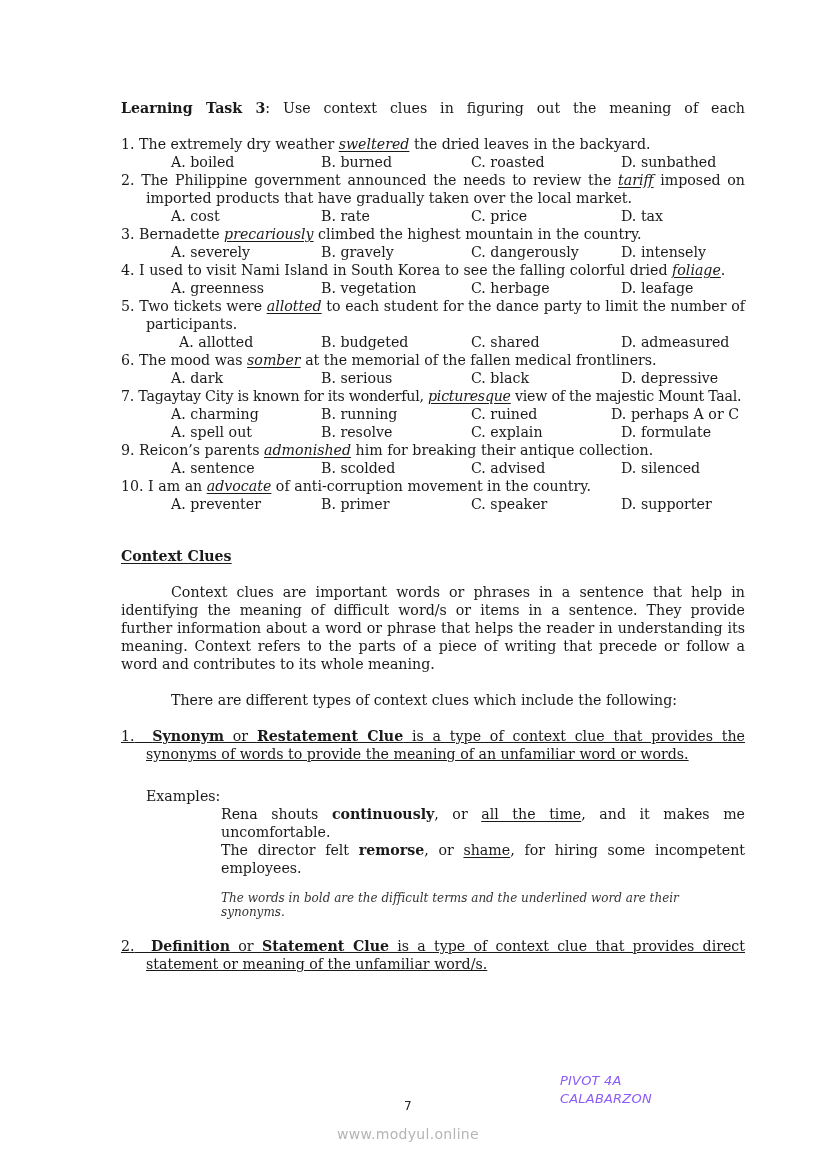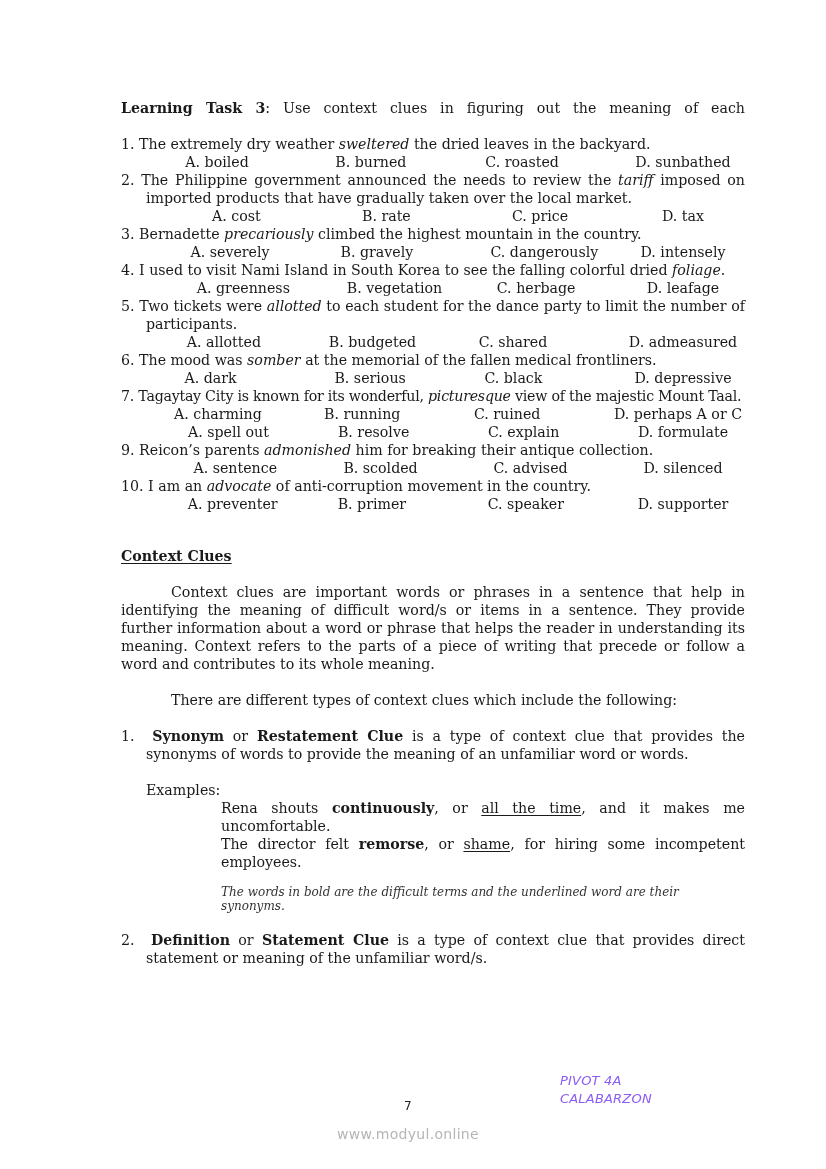--- a/index.html
+++ b/index.html
@@ -9,41 +9,41 @@
       font-family: "DejaVu Serif", "Liberation Serif", serif;
       color: #1a1a1a;
       font-size: 14.2px;
       line-height: 18px;
     }
     .content { position: absolute; left: 121px; top: 99px; width: 624px; }
     .justify { text-align: justify; text-align-last: left; }
     .jl { text-align: justify; text-align-last: justify; }
     b { font-weight: bold; }
     .u { text-decoration: underline; text-underline-offset: 2px; }
-    .ui { font-style: italic; text-underline-offset: 2px; }
+    .ui { font-style: italic; text-decoration: underline; text-underline-offset: 2px; }
 
     .task-intro { margin: 0; }
     .q-list { margin-top: 18px; }
     .q { position: relative; }
     .q .stem { padding-left: 25px; text-indent: -25px; }
     .q .stem.tight { padding-left: 18px; text-indent: -18px; }
-    .choices { display: flex; padding-left: 50px; justify-content: center; }
+    .choices { display: flex; padding-left: 50px; }
     .choices span { display: inline-block; }
     .choices .c0 { width: 150px; }
     .choices .c1 { width: 150px; }
     .choices .c2 { width: 150px; }
     .choices .c3 { width: auto; }
     .choices.offset { padding-left: 58px; }
     .choices.offset .c0 { width: 142px; }
 
     .section-title { margin-top: 34px; font-weight: bold; text-decoration: underline; text-underline-offset: 2px; }
     .para { margin-top: 18px; text-indent: 50px; }
     .para2 { margin-top: 18px; text-indent: 50px; }
-    .type { margin-top: 18px; padding-left: 25px; text-indent: -25px; }
-    .examples-label { margin-top: 18px; padding-left: 25px; }
+    .type { margin-top: 18px; padding-left: 25px; text-indent: -25px; text-decoration: underline; }
+    .examples-label { margin-top: 24px; padding-left: 25px; }
     .example { padding-left: 100px; }
     .note { margin-top: 14px; padding-left: 100px; font-style: italic; font-size: 12px; line-height: 14px; color: #333; }
 
     .footer-brand {
       position: absolute; left: 560px; top: 1072px;
       font-family: "DejaVu Sans", "Liberation Sans", sans-serif;
       font-style: italic; font-size: 13px; letter-spacing: 0.2px; color: #8b5cf6;
     }
     .page-num {
       position: absolute; left: 404px; top: 1097px;

